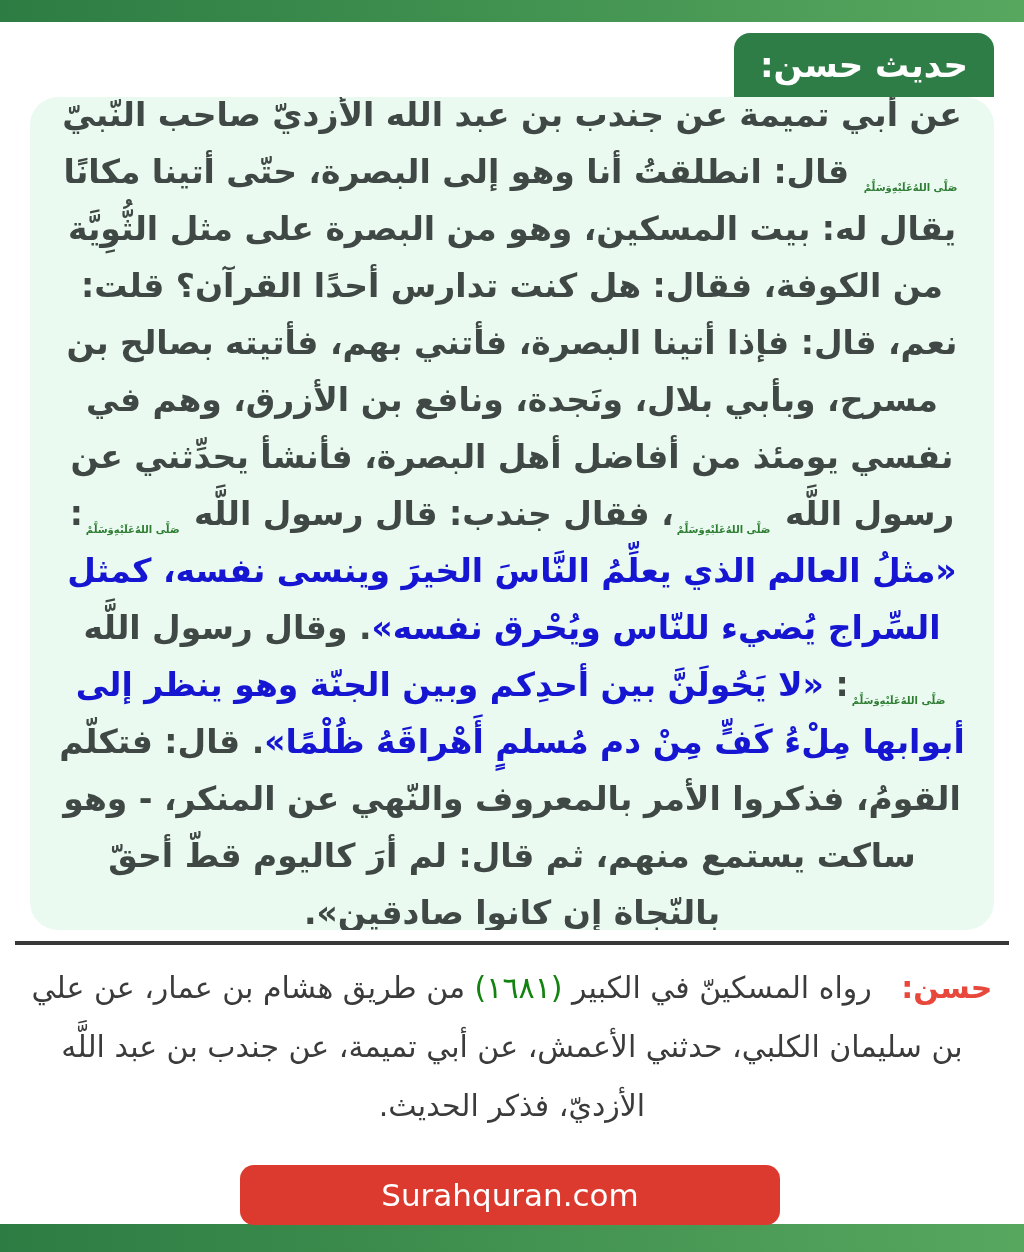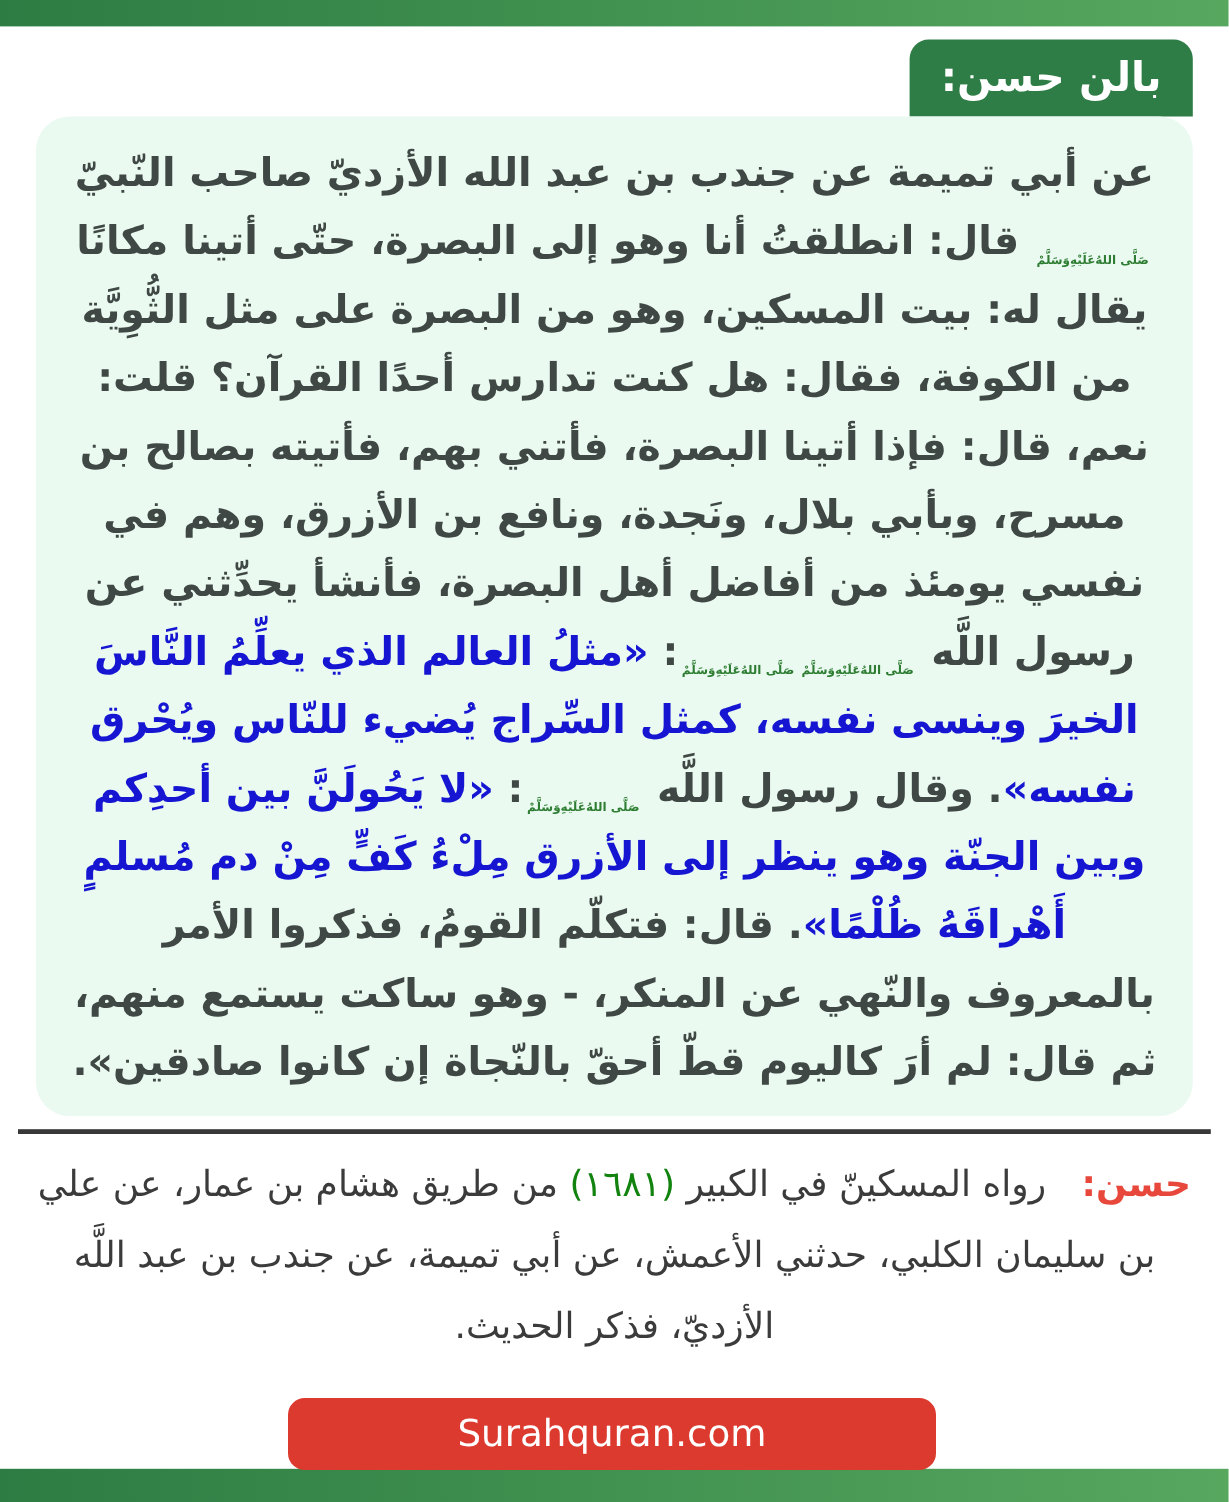--- a/index.html
+++ b/index.html
@@ -57,41 +57,41 @@
   .site-button .latin{direction:ltr;}
 </style>
 </head>
 <body>
 
 <div class="canvas">
 
   <div class="top-bar"></div>
 
   <div class="grade-badge">
-    <span>بالن حسن:</span>
+    <span>حديث حسن:</span>
   </div>
 
   <div class="hadith-box">
     <p class="hadith-text"><span>عن أبي تميمة عن جندب بن عبد الله الأزديّ صاحب النّبيّ </span><span class="saws">
           <span>صَلَّى اللهُ</span>
           <span>عَلَيْهِ</span>
           <span>وَسَلَّمْ</span>
         </span><span> قال: انطلقتُ أنا وهو إلى البصرة، حتّى أتينا مكانًا يقال له: بيت المسكين، وهو من البصرة على مثل الثُّوِيَّة من الكوفة، فقال: هل كنت تدارس أحدًا القرآن؟ قلت: نعم، قال: فإذا أتينا البصرة، فأتني بهم، فأتيته بصالح بن مسرح، وبأبي بلال، ونَجدة، ونافع بن الأزرق، وهم في نفسي يومئذ من أفاضل أهل البصرة، فأنشأ يحدِّثني عن رسول اللَّه </span><span class="saws">
           <span>صَلَّى اللهُ</span>
           <span>عَلَيْهِ</span>
           <span>وَسَلَّمْ</span>
-        </span><span class="saws">
+        </span><span>، فقال جندب: قال رسول اللَّه </span><span class="saws">
           <span>صَلَّى اللهُ</span>
           <span>عَلَيْهِ</span>
           <span>وَسَلَّمْ</span>
         </span><span>: </span><span class="blue">«مثلُ العالم الذي يعلِّمُ النَّاسَ الخيرَ وينسى نفسه، كمثل السِّراج يُضيء للنّاس ويُحْرق نفسه»</span><span>. وقال رسول اللَّه </span><span class="saws">
           <span>صَلَّى اللهُ</span>
           <span>عَلَيْهِ</span>
           <span>وَسَلَّمْ</span>
-        </span><span>: </span><span class="blue">«لا يَحُولَنَّ بين أحدِكم وبين الجنّة وهو ينظر إلى الأزرق مِلْءُ كَفٍّ مِنْ دم مُسلمٍ أَهْراقَهُ ظُلْمًا»</span><span>. قال: فتكلّم القومُ، فذكروا الأمر بالمعروف والنّهي عن المنكر، - وهو ساكت يستمع منهم، ثم قال: لم أرَ كاليوم قطّ أحقّ بالنّجاة إن كانوا صادقين».</span></p>
+        </span><span>: </span><span class="blue">«لا يَحُولَنَّ بين أحدِكم وبين الجنّة وهو ينظر إلى أبوابها مِلْءُ كَفٍّ مِنْ دم مُسلمٍ أَهْراقَهُ ظُلْمًا»</span><span>. قال: فتكلّم القومُ، فذكروا الأمر بالمعروف والنّهي عن المنكر، - وهو ساكت يستمع منهم، ثم قال: لم أرَ كاليوم قطّ أحقّ بالنّجاة إن كانوا صادقين».</span></p>
   </div>
 
   <div class="divider"></div>
 
   <p class="footer-text"><span class="grade-red">حسن:</span><span> رواه المسكينّ في الكبير </span><span class="num-green">(١٦٨١)</span><span> من طريق هشام بن عمار، عن علي بن سليمان الكلبي، حدثني الأعمش، عن أبي تميمة، عن جندب بن عبد اللَّه الأزديّ، فذكر الحديث.</span></p>
 
   <div class="bottom-bar"></div>
 
   <a class="site-button">
       <span class="latin">Surahquran.com</span>

